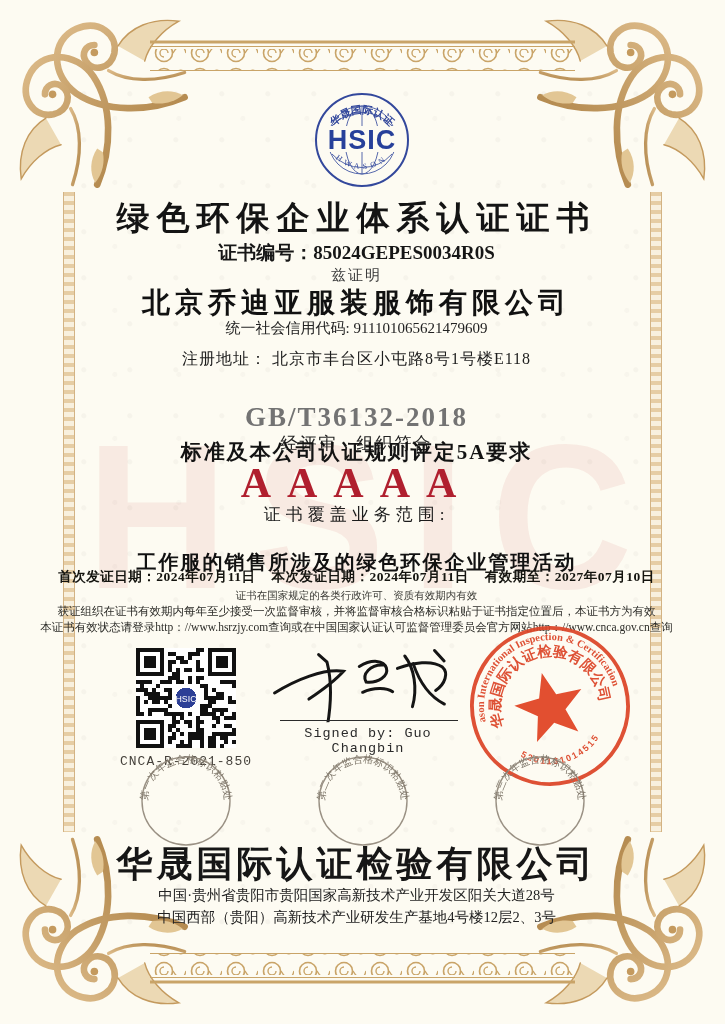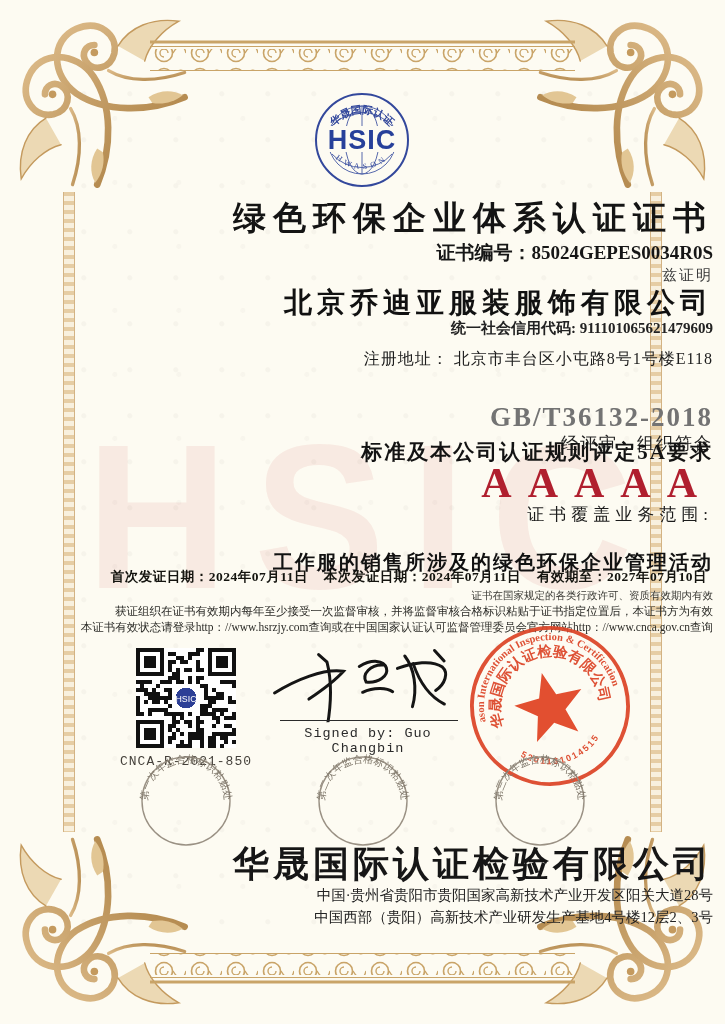--- a/index.html
+++ b/index.html
@@ -12,21 +12,21 @@
   
   #page::before{
     content:"";position:absolute;inset:80px 70px;
     background:
       radial-gradient(circle at 30% 30%, rgba(120,110,95,.05) 0 2px, transparent 3px),
       radial-gradient(circle at 70% 60%, rgba(120,110,95,.04) 0 2px, transparent 3px);
     background-size:46px 46px, 64px 64px;
     pointer-events:none;
   }
   .abs{position:absolute;}
-  .ctr{left:0;right:12px;text-align:right;}
+  .ctr{left:0;right:12px;text-align:center;}
 
   
   .corner{position:absolute;width:190px;height:190px;}
   .corner svg{width:100%;height:100%;}
   #c-tl{top:6px;left:6px;}
   #c-tr{top:6px;right:6px;transform:scaleX(-1);}
   #c-bl{bottom:6px;left:6px;transform:scaleY(-1);}
   #c-br{bottom:6px;right:6px;transform:scale(-1,-1);}
   .band-h{position:absolute;left:150px;right:150px;height:32px;}
   #band-top{top:40px;}
@@ -46,21 +46,21 @@
     color:rgba(201,70,70,0.09);transform:scaleY(1.05);
     pointer-events:none;user-select:none;
   }
 
   
   #logo{top:90px;left:312px;width:100px;height:100px;}
   #title{top:196px;font-size:33px;font-weight:bold;letter-spacing:7px;color:#141414;}
   #cert-no-line{top:240px;font-size:19px;font-weight:bold;color:#161616;}
   #intro{top:266px;font-size:15px;color:#3c3c3c;letter-spacing:2px;}
   #company{top:284px;font-size:28px;font-weight:bold;letter-spacing:5px;color:#111;}
-  #credit{top:319px;font-size:15px;color:#222;font-weight:bold;}
+  #credit{top:319px;font-size:15px;color:#222;}
   #reg-addr{top:349px;font-size:16px;color:#1d1d1d;letter-spacing:1px;}
   #review{top:384px;font-size:17px;color:#222;letter-spacing:2px;margin-top:48px;}
   #standard{top:402px;font-size:27px;font-weight:bold;letter-spacing:2px;color:#737373;}
   #standard-note{top:438px;font-size:21px;font-weight:bold;letter-spacing:2px;color:#131313;}
   #grade{top:459px;font-size:42px;font-weight:bold;letter-spacing:16px;color:#b01f2e;}
   #scope-label{top:503px;font-size:17px;letter-spacing:5px;color:#1c1c1c;}
   #scope{top:530px;font-size:20px;font-weight:bold;letter-spacing:2px;color:#111;margin-top:19px;}
   #dates{top:568px;font-size:13.5px;font-weight:bold;color:#14140f;letter-spacing:.5px;}
   #dates span{margin:0 6px;}
   #note1{top:589px;font-size:10.5px;color:#3a3a35;}

